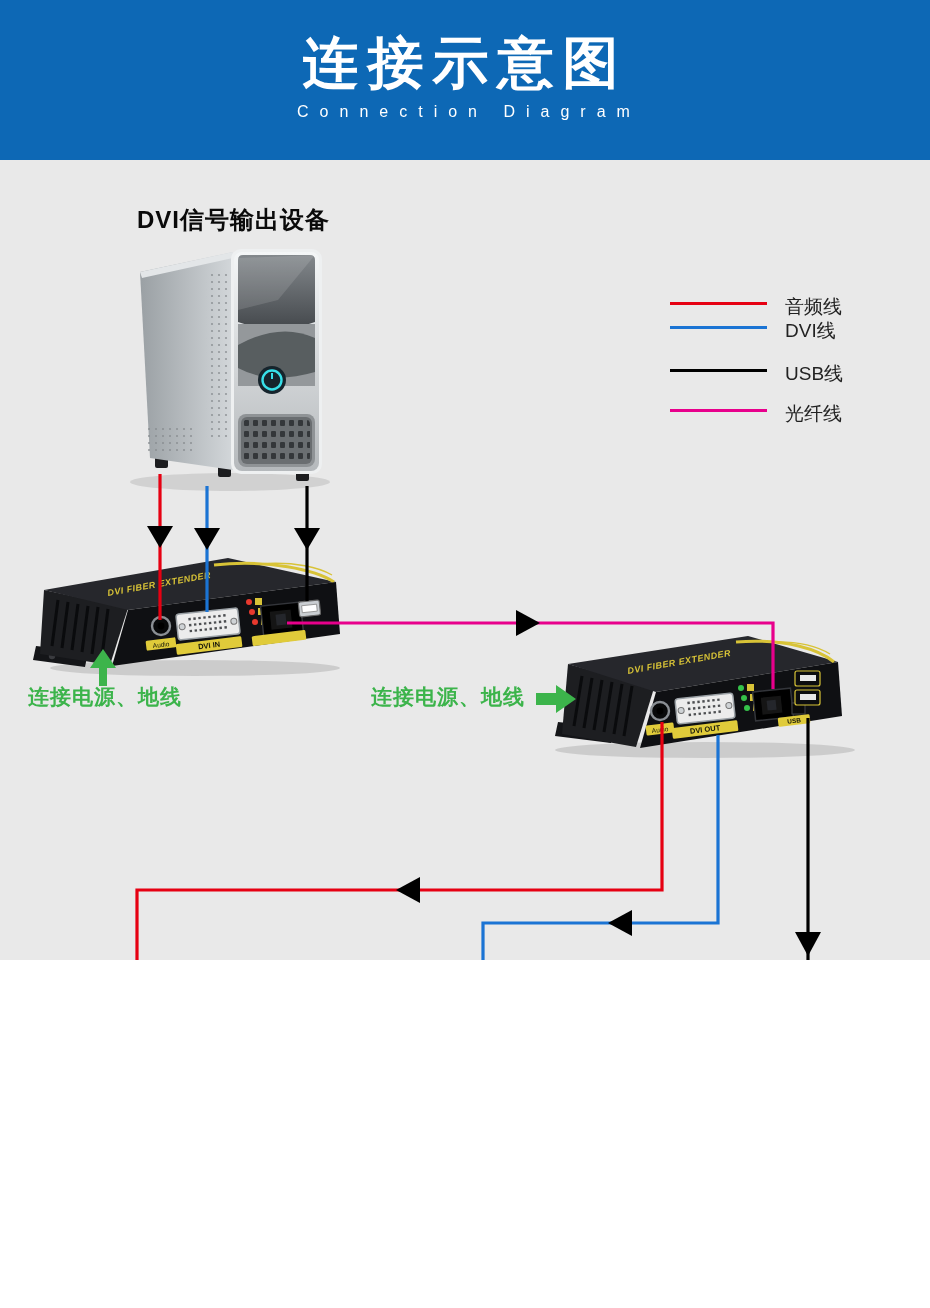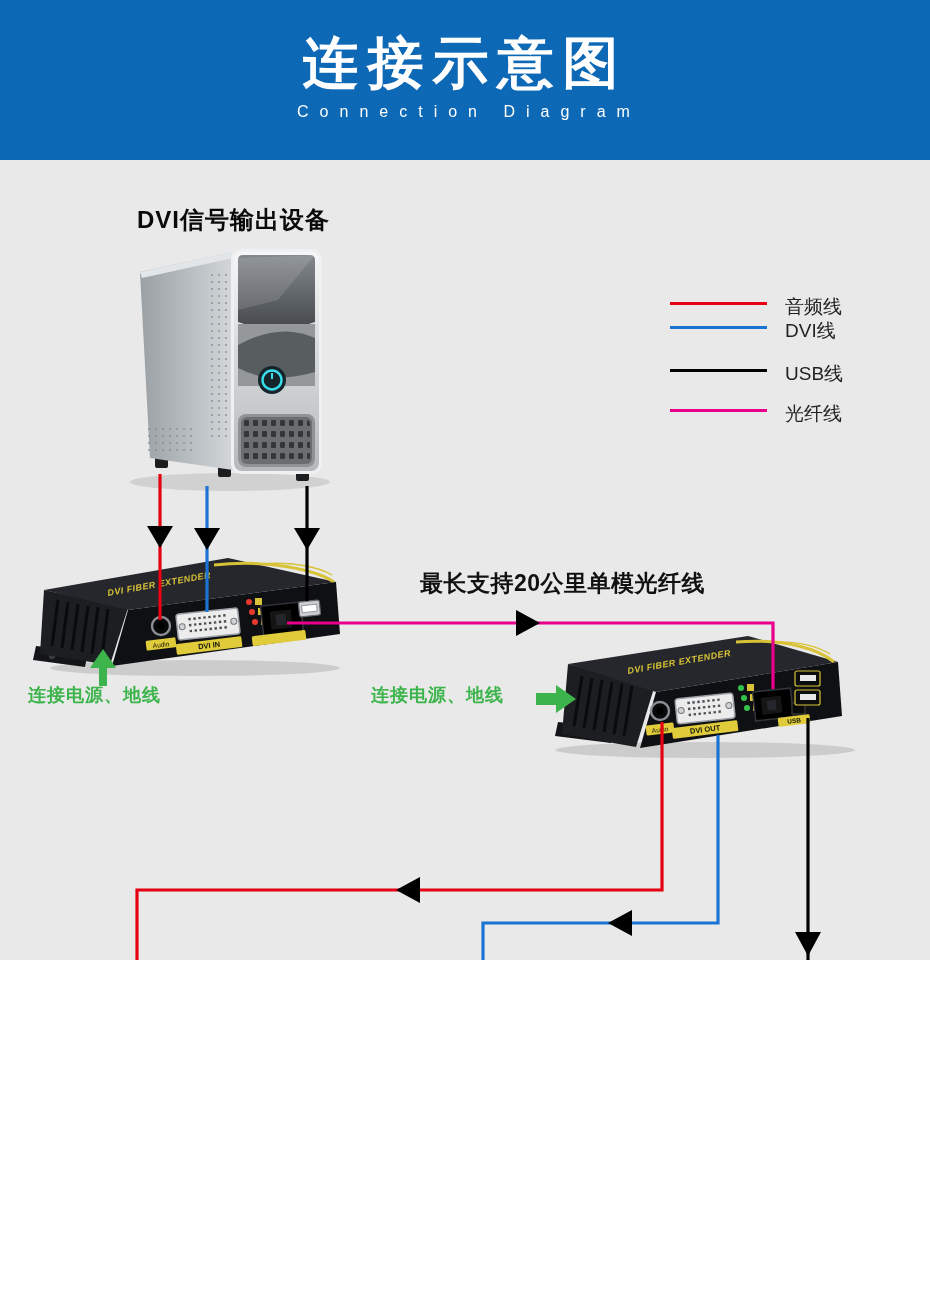--- a/index.html
+++ b/index.html
@@ -16,21 +16,21 @@
   .legend-row{height:20px;}
   .legend-swatch{position:absolute;left:0;top:8px;width:97px;height:3px;}
   .legend-label{position:absolute;left:115px;top:0;font-size:19px;color:#222;white-space:nowrap;}
   .sw-audio{background:#e60012;}
   .sw-dvi{background:#1b74d4;}
   .sw-usb{background:#000000;}
   .sw-fiber{background:#e8008c;}
   
   .src-label{left:137px;top:204px;font-size:24px;font-weight:bold;color:#0a0a0a;letter-spacing:1px;}
   .fiber-note{left:420px;top:568px;width:360px;font-size:23px;font-weight:bold;color:#111;letter-spacing:0.5px;}
-  .green-note{font-size:18px;font-weight:bold;color:#3cb44b;letter-spacing:1px;white-space:nowrap;}
+  .green-note{font-size:21px;font-weight:bold;color:#3cb44b;letter-spacing:1px;white-space:nowrap;}
   .green-left{left:28px;top:683px;}
   .green-right{left:371px;top:683px;}
   .bottom-label{top:1250px;font-size:29px;font-weight:bold;color:#0a0a0a;text-align:center;letter-spacing:1px;}
   .lbl-speakers{left:80px;width:110px;}
   .lbl-display{left:355px;width:250px;}
   .lbl-kbm{left:792px;width:100px;}
 </style>
 </head>
 <body>
 
@@ -445,19 +445,18 @@
       <span class="legend-swatch sw-usb"></span>
       <span class="legend-label">USB线</span>
     </div>
     <div class="abs legend-row" style="left:0;top:107px;width:230px;">
       <span class="legend-swatch sw-fiber"></span>
       <span class="legend-label">光纤线</span>
     </div>
   </div>
 
   <div class="abs src-label">DVI信号输出设备</div>
-  <div class="abs fiber-note">最长支持20公里单模光纤线</div>
   <div class="abs green-note green-left">连接电源、地线</div>
   <div class="abs green-note green-right">连接电源、地线</div>
   <div class="abs bottom-label lbl-speakers">音响</div>
   <div class="abs bottom-label lbl-kbm">键鼠</div>
 
 </div>
 
 </body></html>

